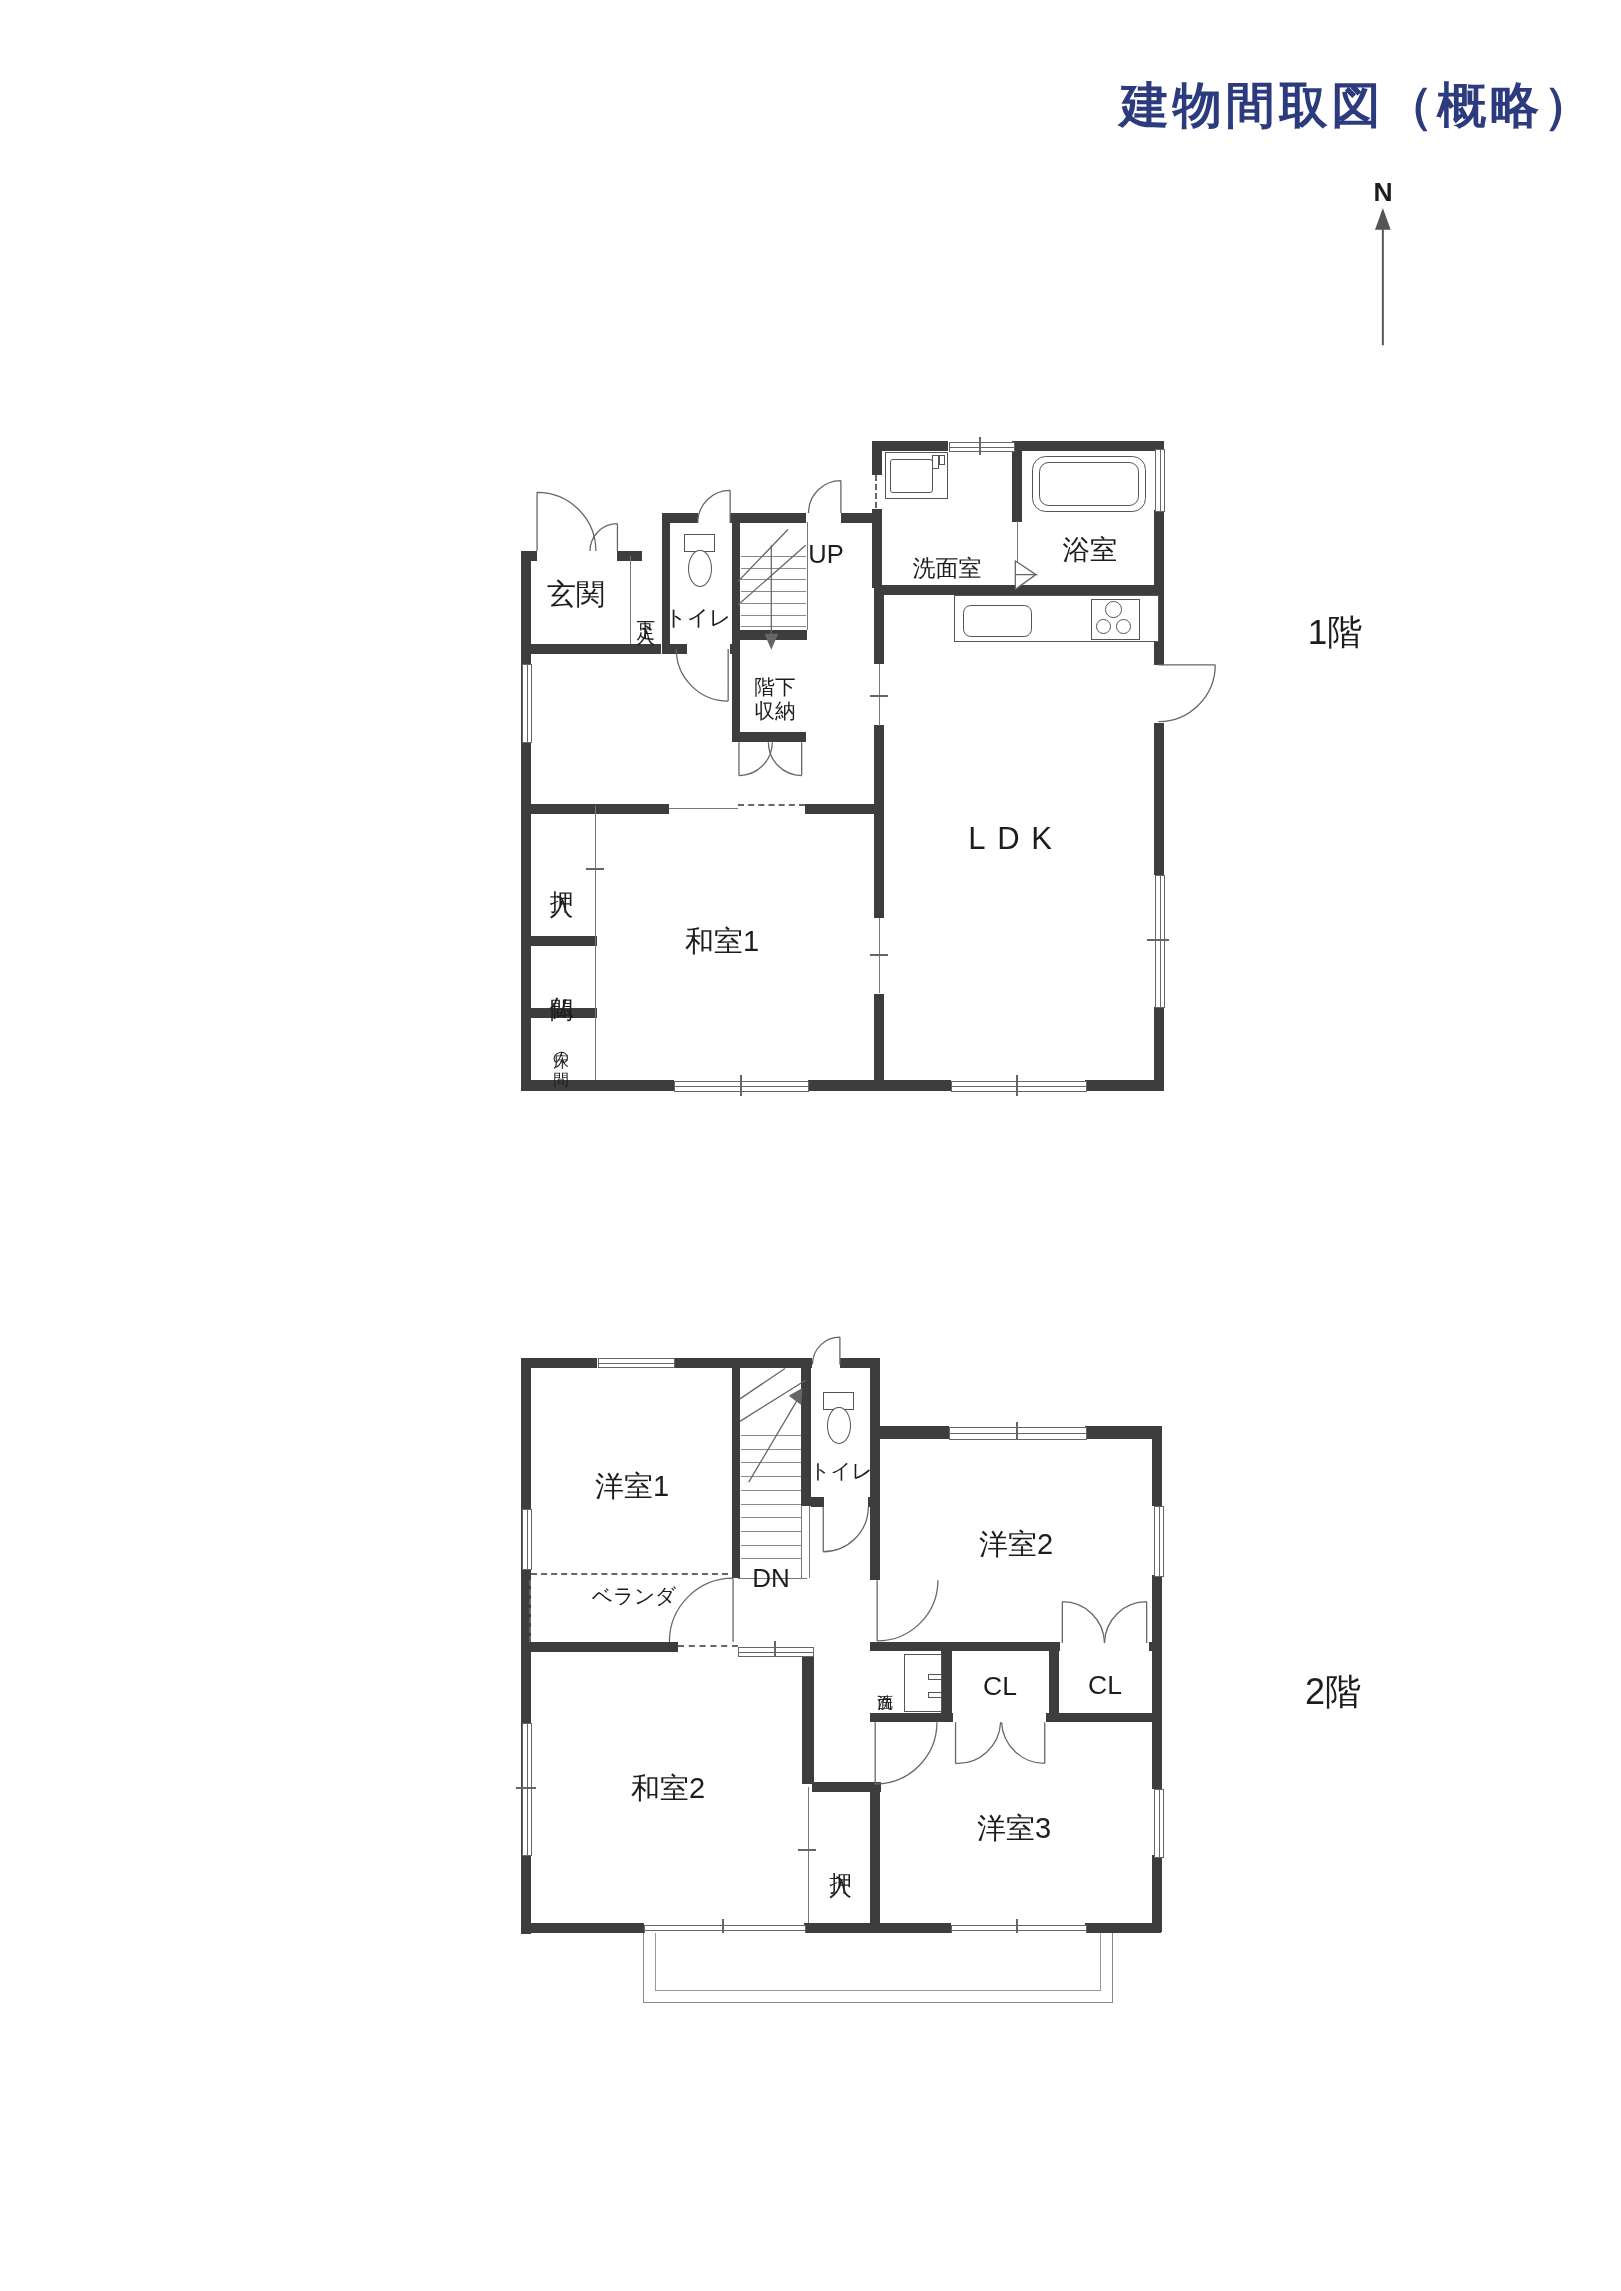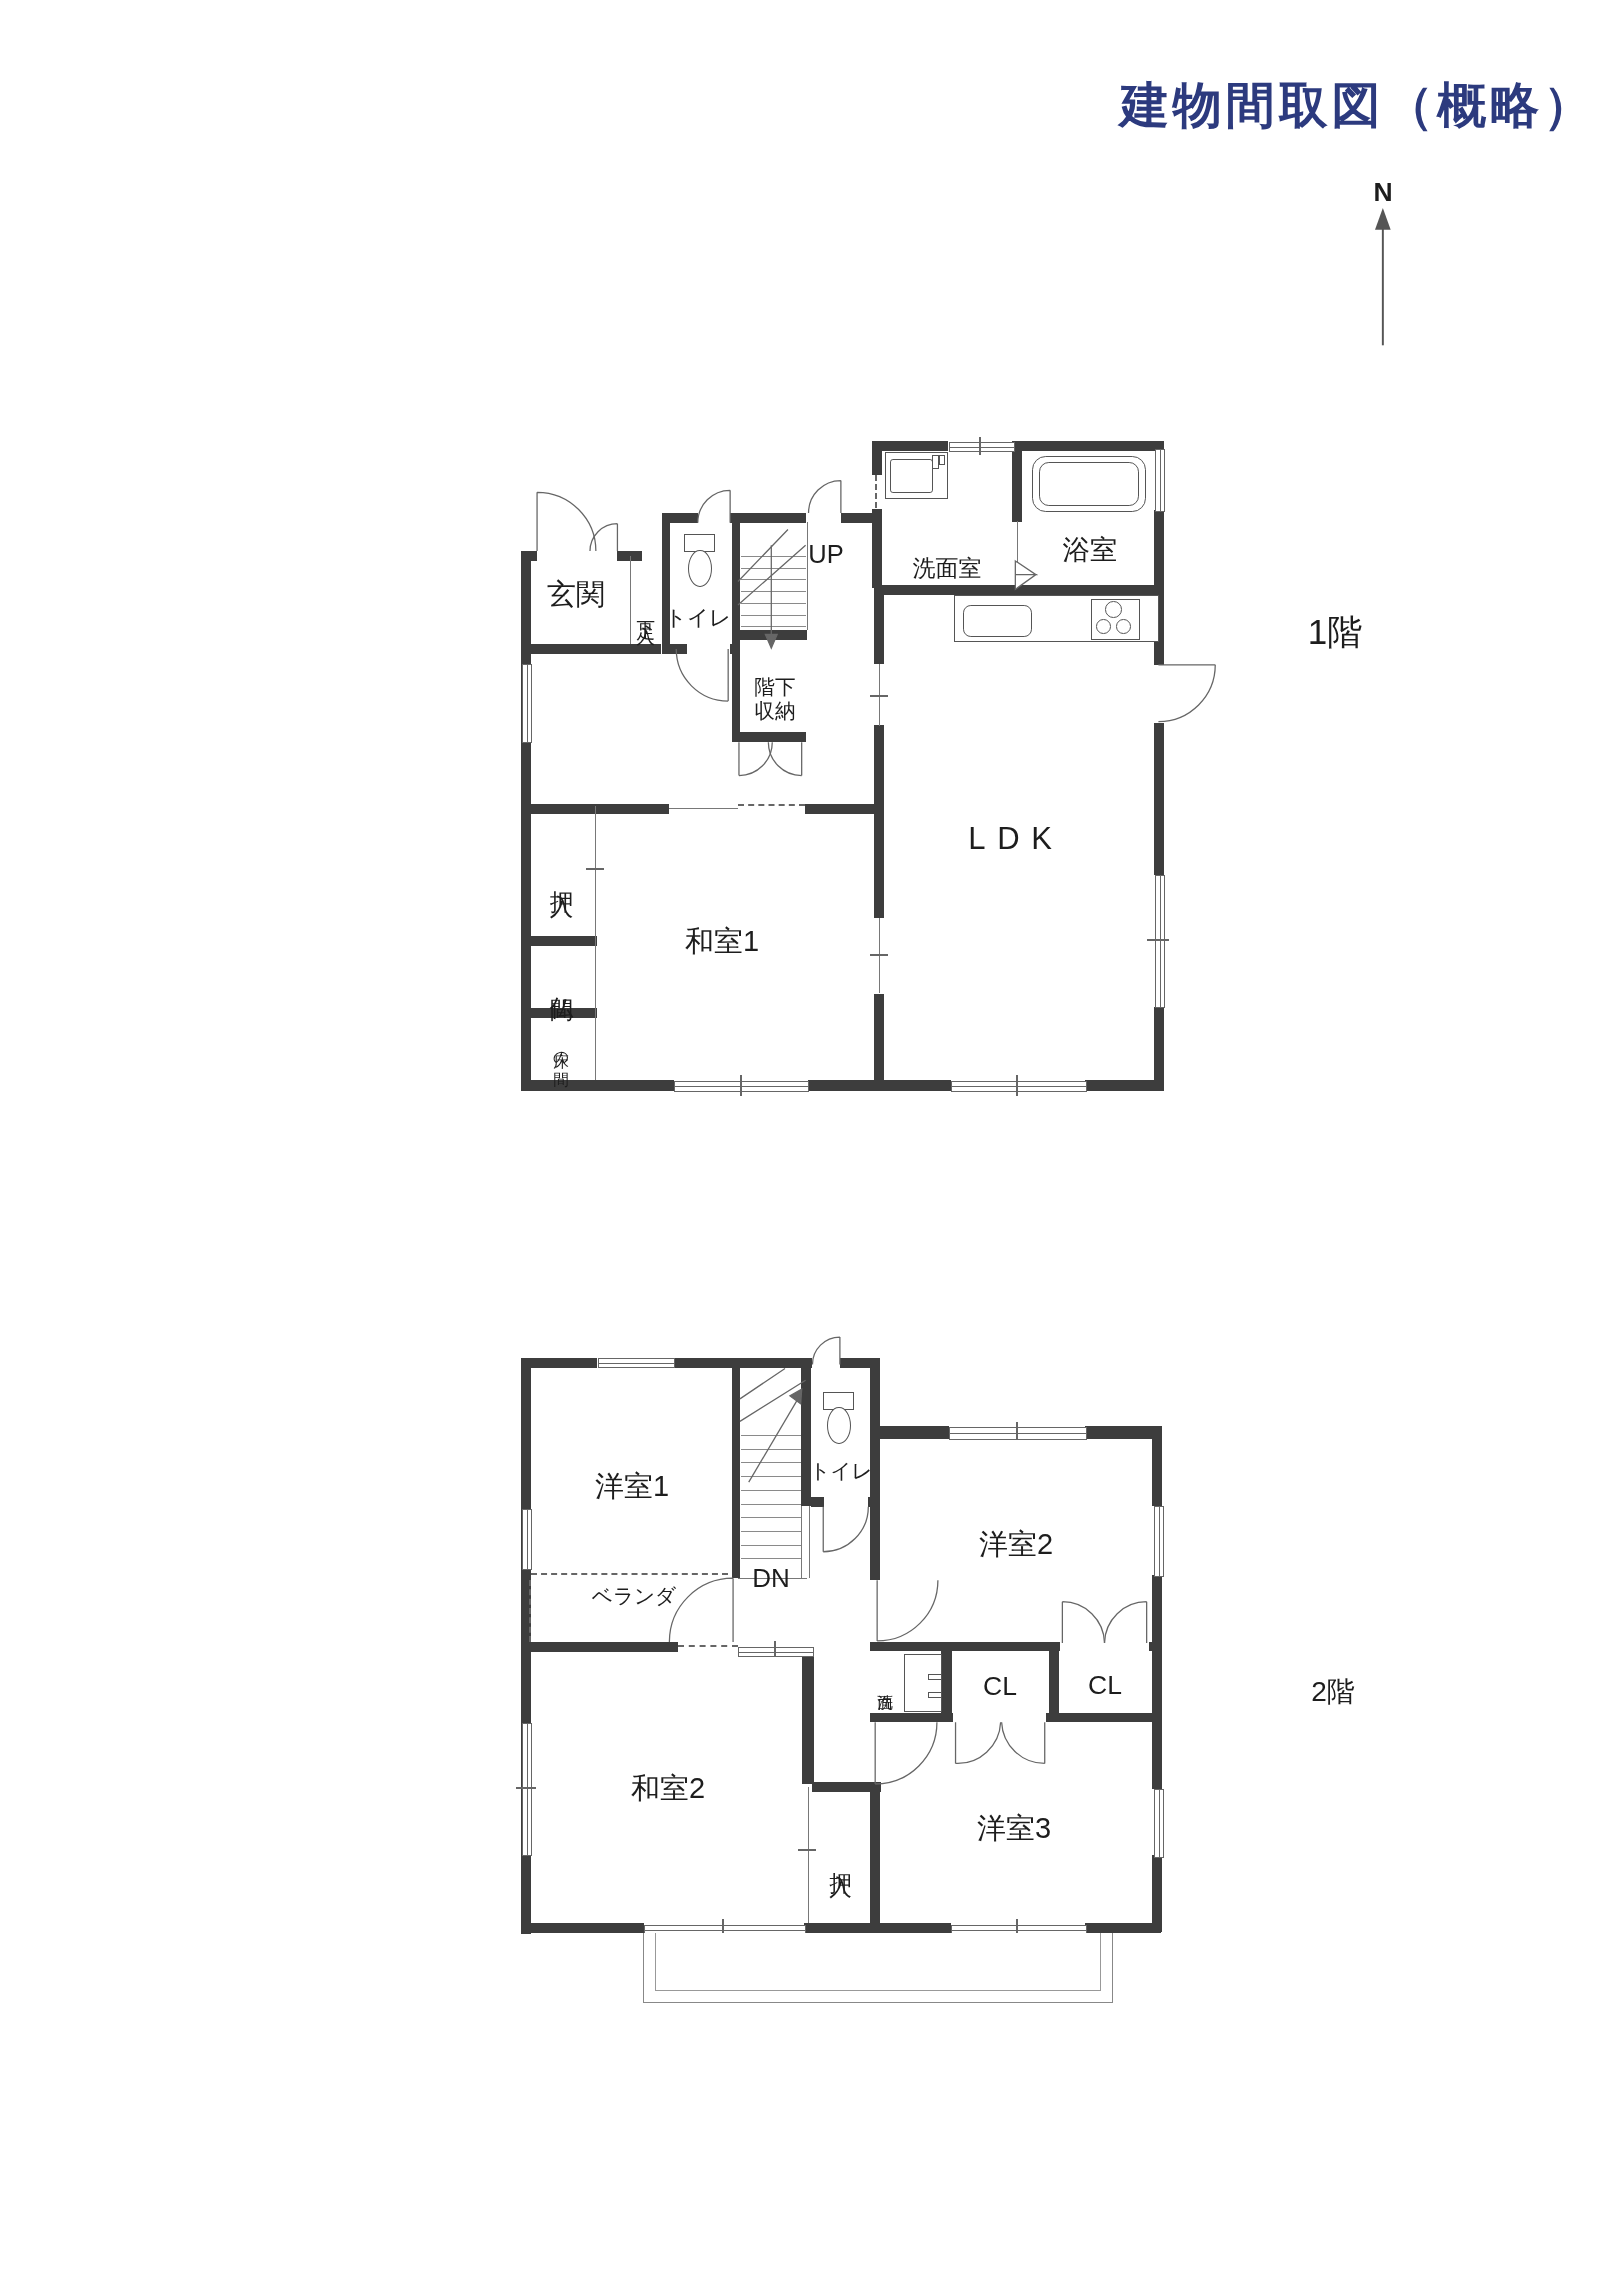--- a/index.html
+++ b/index.html
@@ -190,21 +190,21 @@
     </g>
     <g>
       <path d="M1411,352 L1411,230" stroke="#555" stroke-width="2"></path>
       <path d="M1403,234 L1411,212 L1419,234 Z" fill="#555"></path>
     </g>
   </svg>
 
   <div class="title lbl" style="left:1358px;top:105px;font-size:49px;color:#2c3a7e;">建物間取図（概略）</div>
   <div class="lbl" style="left:1383px;top:192px;font-size:26.5px;font-weight:bold;">N</div>
   <div class="lbl" style="left:1335px;top:632px;font-size:35px;">1階</div>
-  <div class="lbl" style="left:1333px;top:1692px;font-size:28px;">2階</div>
+  <div class="lbl" style="left:1333px;top:1692px;font-size:36px;">2階</div>
 
   <div class="lbl" style="left:576px;top:595px;font-size:29px;">玄関</div>
   <div class="lbl vert" style="left:646px;top:610px;font-size:18.6px;">下足入</div>
   <div class="lbl" style="left:698px;top:618px;font-size:21.6px;">トイレ</div>
   <div class="lbl" style="left:826px;top:555px;font-size:25.5px;">UP</div>
   <div class="lbl wrap" style="left:771px;top:699px;font-size:20.6px;width:49px;">階下収納</div>
   <div class="lbl" style="left:947px;top:568px;font-size:23px;">洗面室</div>
   <div class="lbl" style="left:1090px;top:550px;font-size:27.4px;">浴室</div>
   <div class="lbl" style="left:1016px;top:839px;font-size:31px;letter-spacing:11.8px;">LDK</div>
   <div class="lbl vert" style="left:561px;top:875px;font-size:23.5px;">押入</div>

